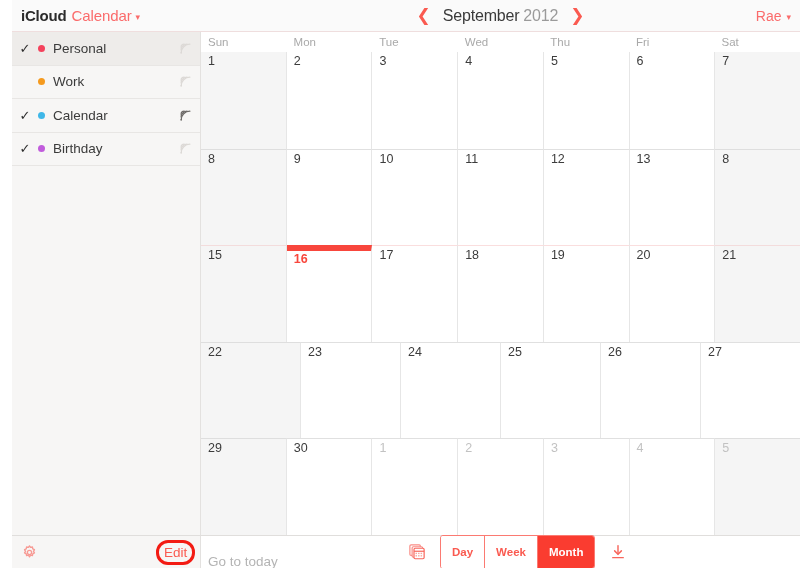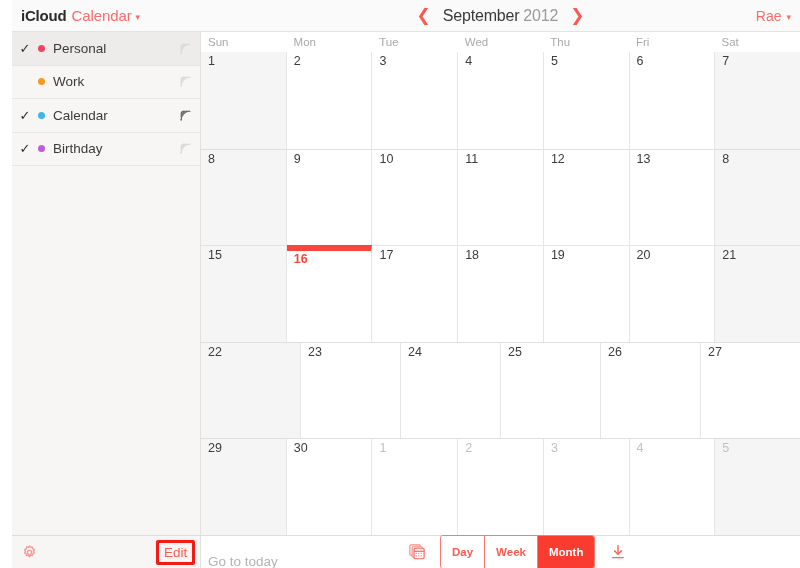--- a/index.html
+++ b/index.html
@@ -275,21 +275,21 @@
   }
   .edit-btn {
     position: absolute;
     left: 144px;
     top: 4px;
     font-size: 13.5px;
     color: #fa5a50;
     padding: 2px 5px;
     cursor: pointer;
     border: 3px solid #f31b13;
-    border-radius: 2px;
+    border-radius: 12px;
     line-height: 15px;
     background: #f7f6f5;
   }
   .bb-right {
     flex: 1 1 auto;
     height: 33px;
     display: flex;
     align-items: flex-end;
     position: relative;
     background: #ffffff;

